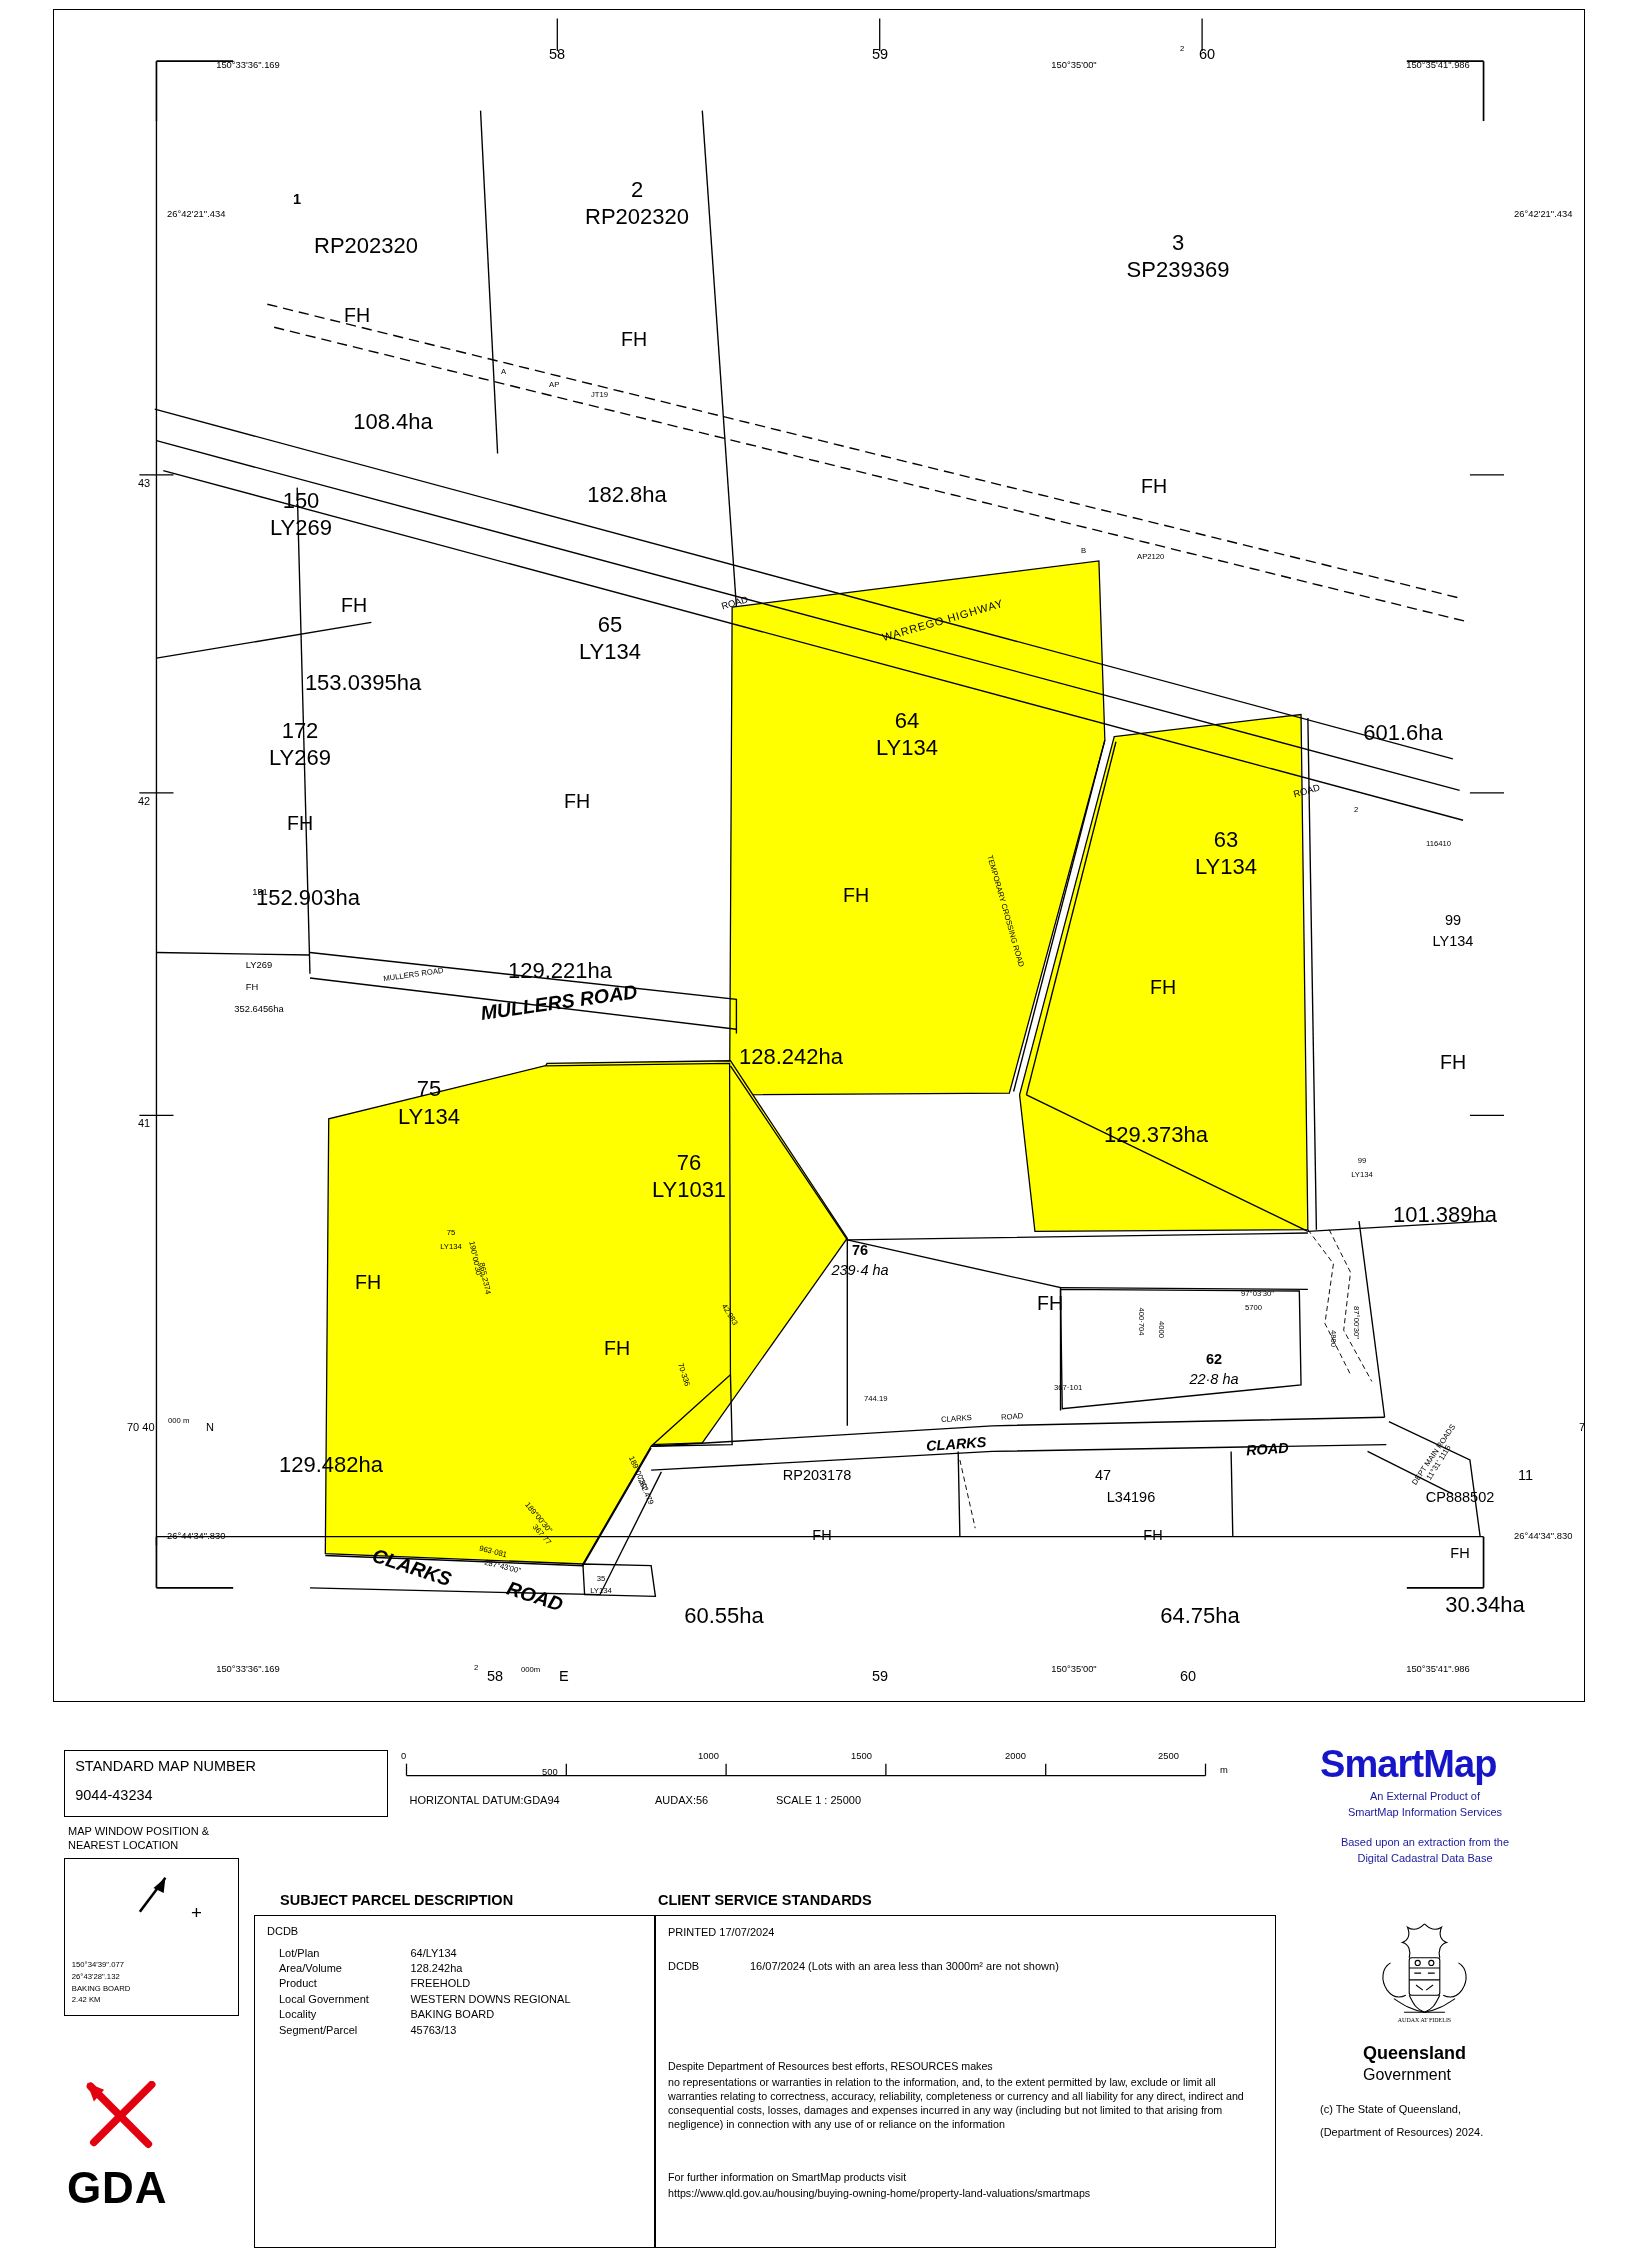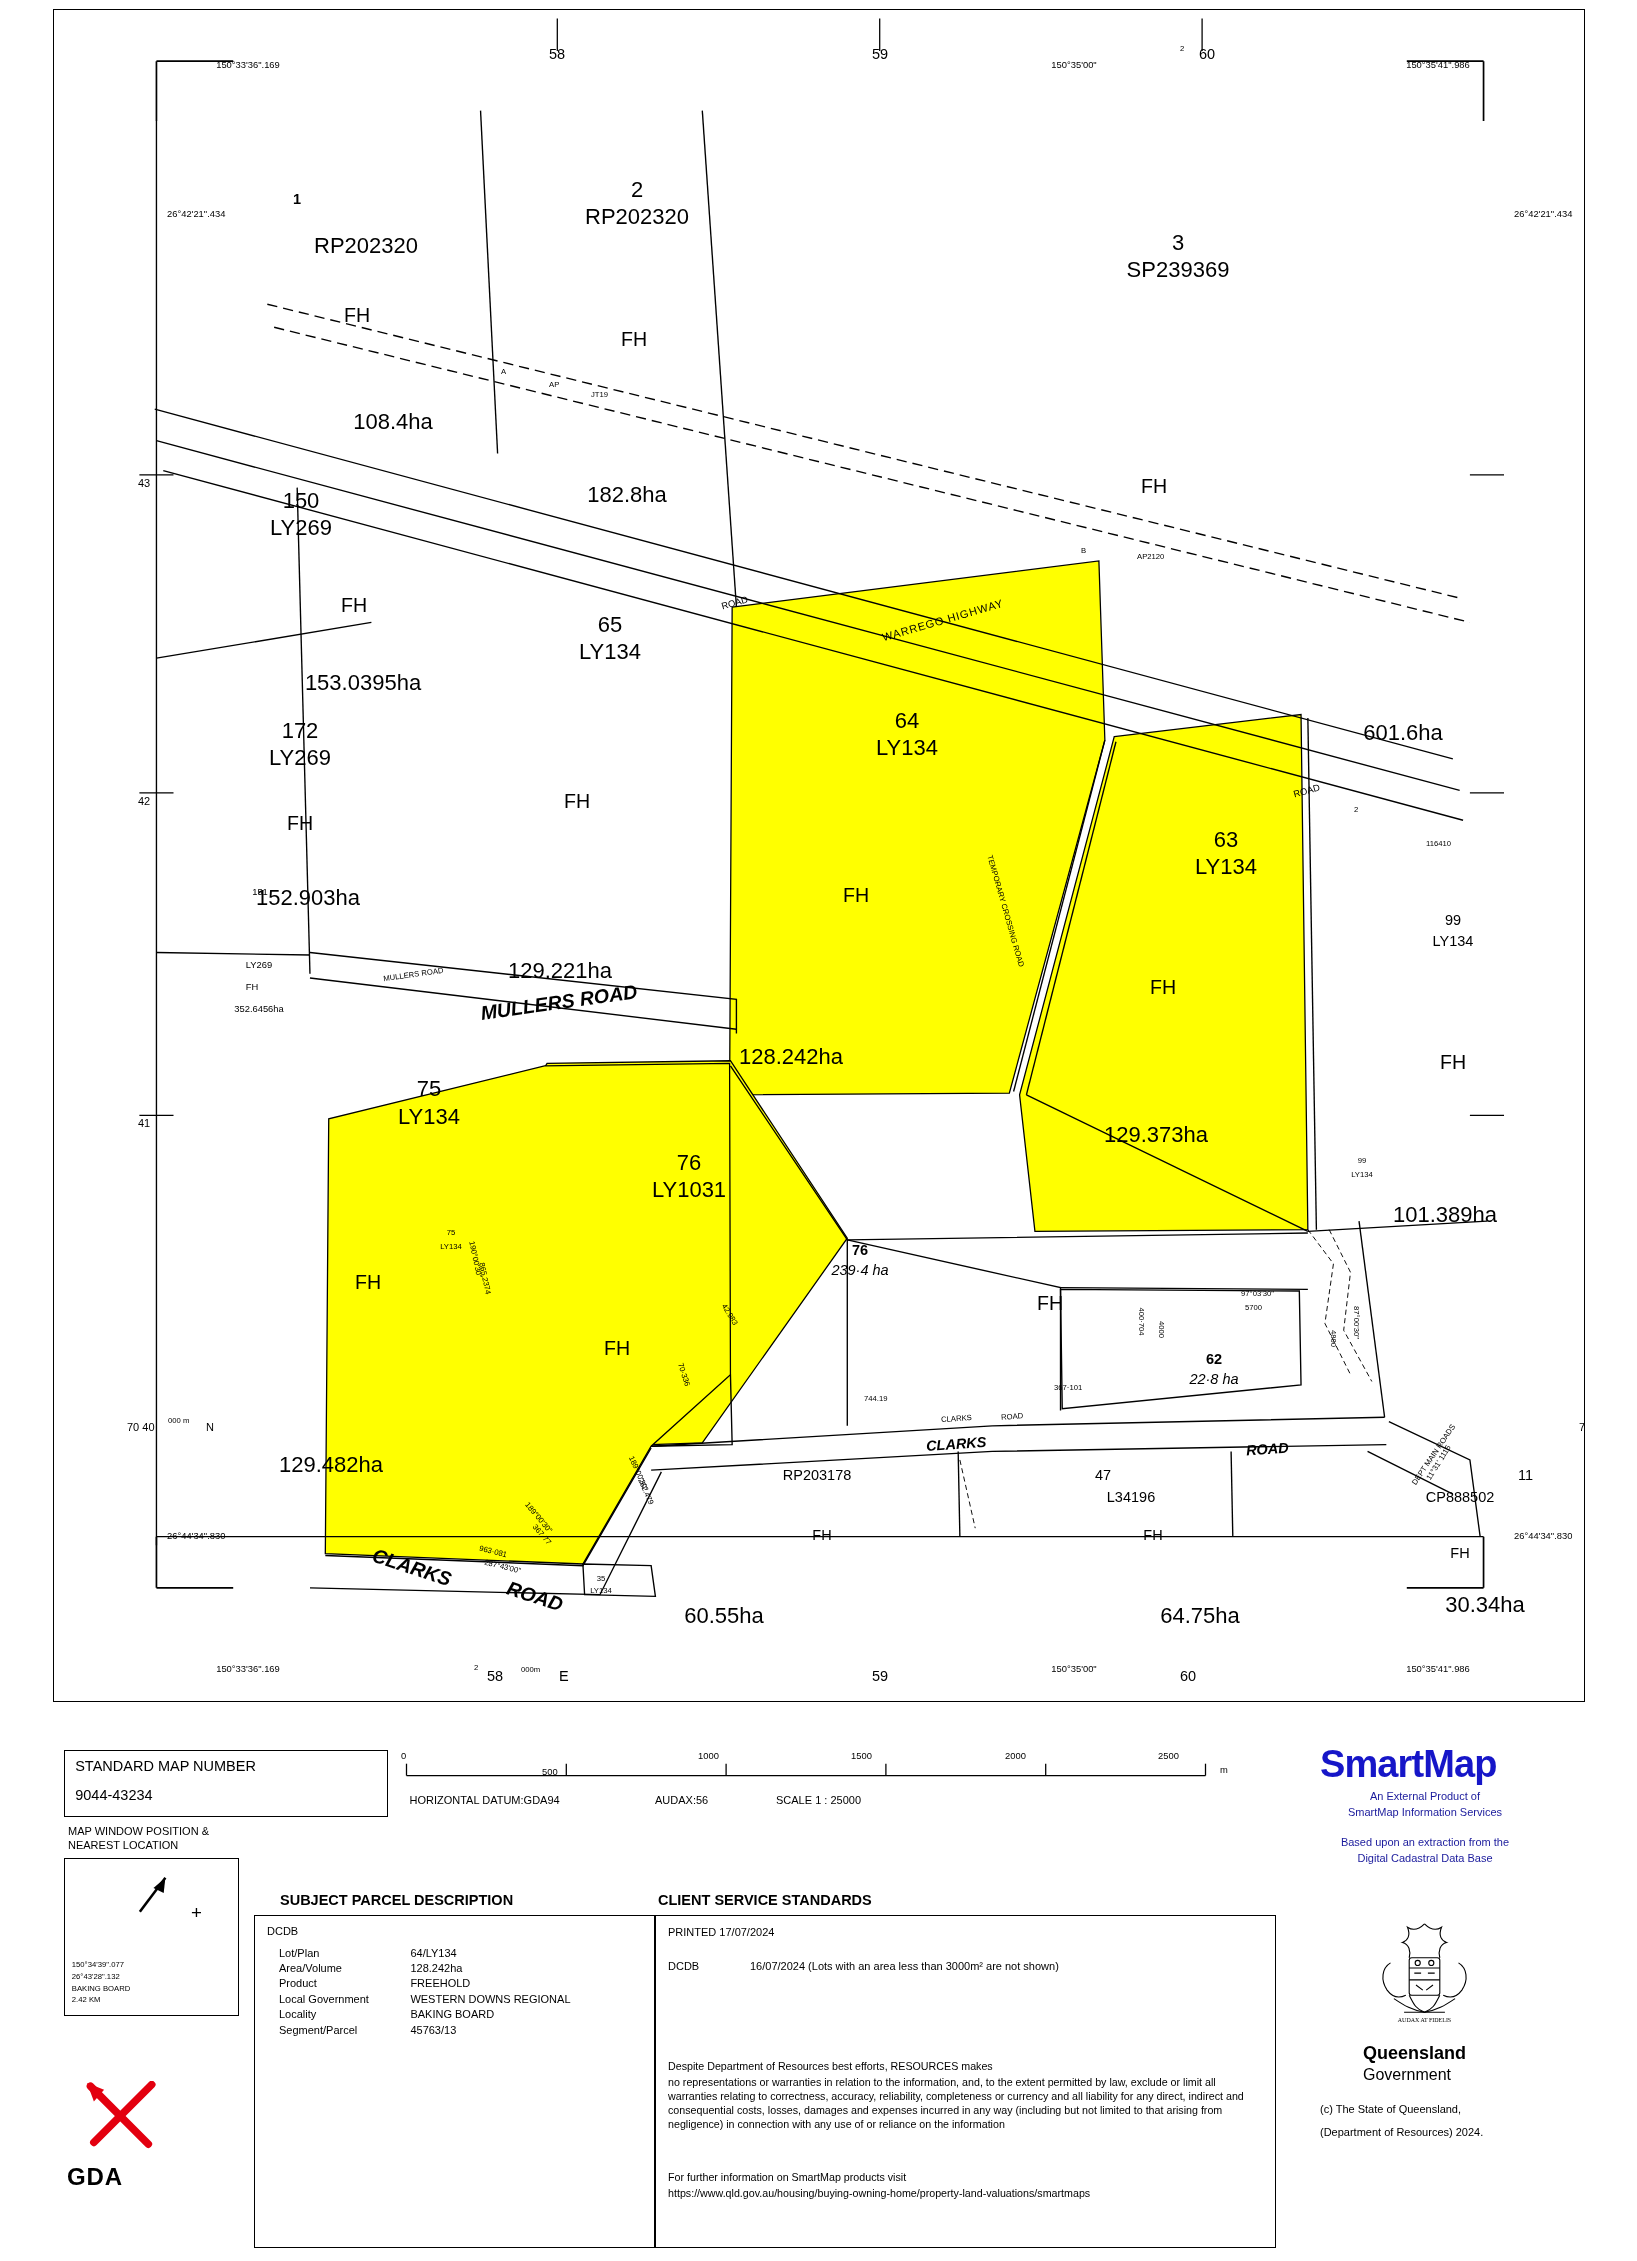--- a/index.html
+++ b/index.html
@@ -29,21 +29,21 @@
 
   .smartmap-title{font-size:38px;font-weight:bold;color:#1616c8;letter-spacing:-0.9px;}
   .blue-sub{font-size:11px;color:#1a1a9c;text-align:center;}
   .blue-sub2{font-size:11px;color:#1a1a9c;text-align:center;}
 
   table.kv{border-collapse:collapse;font-size:11px;}
   table.kv td{padding:1.7px 3.4px 1.7px 0;vertical-align:top;}
   td.k{width:128px;}
 
   .cs-text{font-size:10.7px;line-height:1.32;}
-  .gda-text{font-size:24px;font-weight:bold;letter-spacing:0.9px;}
+  .gda-text{font-size:44px;font-weight:bold;letter-spacing:0.9px;}
 
   .scalebar-wrap{position:absolute;}
 </style>
 </head>
 <body>
 
 <div id="sheet">
 
   <div class="map-frame">
     <div class="map-inner">

